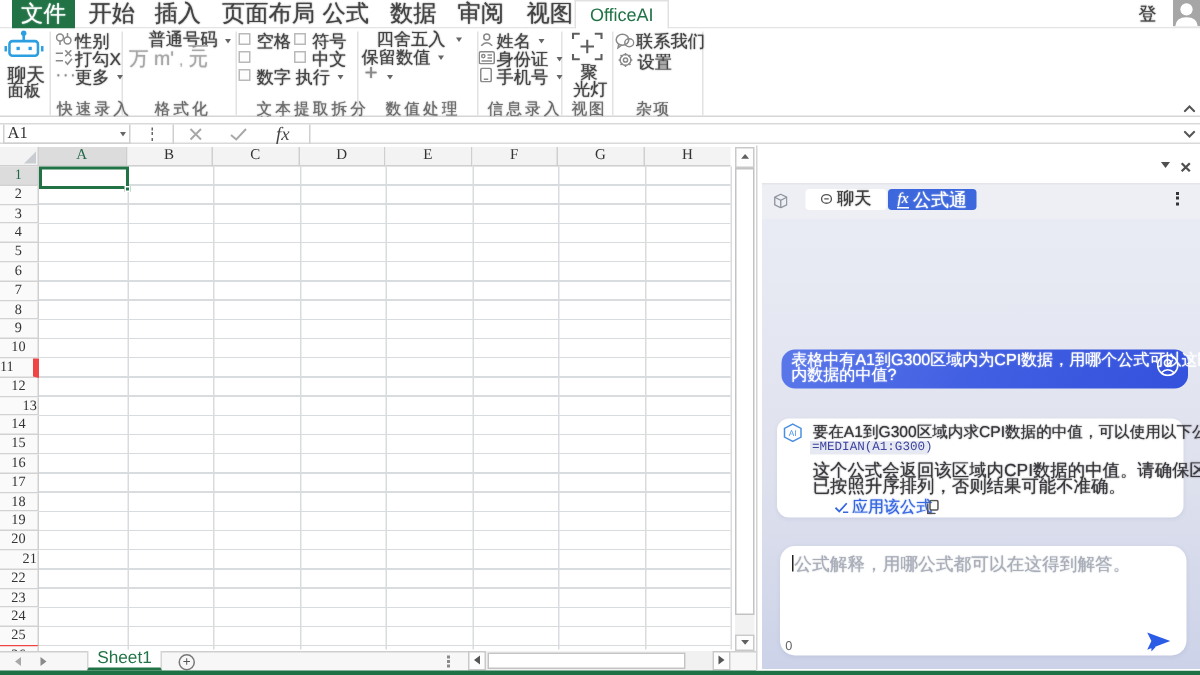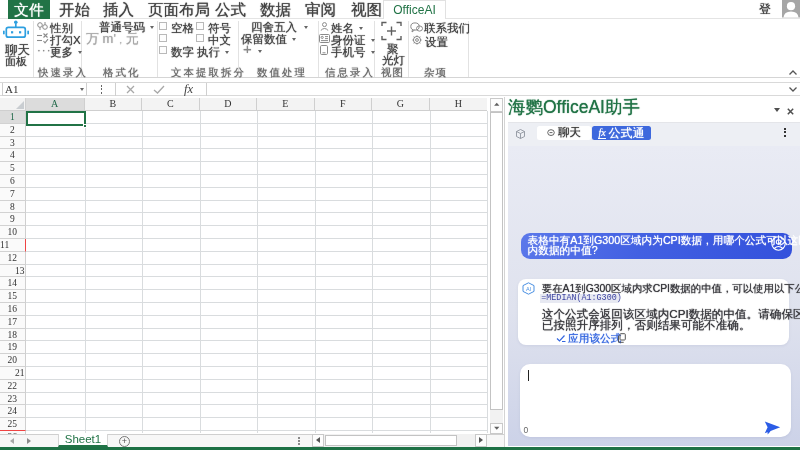--- a/index.html
+++ b/index.html
@@ -212,21 +212,21 @@
       <div style="height:12.8px;line-height:12.8px;text-align:center;border-bottom:1px solid #d2d2d2;border-right:1px solid #cfcfcf;background:#dcdcdc;color:#1e6747;box-sizing:border-box;">1</div>
       <div style="height:12.8px;line-height:12.8px;text-align:center;border-bottom:1px solid #d2d2d2;border-right:1px solid #cfcfcf;background:#fafafa;color:#333;box-sizing:border-box;">2</div>
       <div style="height:12.8px;line-height:12.8px;text-align:center;border-bottom:1px solid #d2d2d2;border-right:1px solid #cfcfcf;background:#fafafa;color:#333;box-sizing:border-box;">3</div>
       <div style="height:12.8px;line-height:12.8px;text-align:center;border-bottom:1px solid #d2d2d2;border-right:1px solid #cfcfcf;background:#fafafa;color:#333;box-sizing:border-box;">4</div>
       <div style="height:12.8px;line-height:12.8px;text-align:center;border-bottom:1px solid #d2d2d2;border-right:1px solid #cfcfcf;background:#fafafa;color:#333;box-sizing:border-box;">5</div>
       <div style="height:12.8px;line-height:12.8px;text-align:center;border-bottom:1px solid #d2d2d2;border-right:1px solid #cfcfcf;background:#fafafa;color:#333;box-sizing:border-box;">6</div>
       <div style="height:12.8px;line-height:12.8px;text-align:center;border-bottom:1px solid #d2d2d2;border-right:1px solid #cfcfcf;background:#fafafa;color:#333;box-sizing:border-box;">7</div>
       <div style="height:12.8px;line-height:12.8px;text-align:center;border-bottom:1px solid #d2d2d2;border-right:1px solid #cfcfcf;background:#fafafa;color:#333;box-sizing:border-box;">8</div>
       <div style="height:12.8px;line-height:12.8px;text-align:center;border-bottom:1px solid #d2d2d2;border-right:1px solid #cfcfcf;background:#fafafa;color:#333;box-sizing:border-box;">9</div>
       <div style="height:12.8px;line-height:12.8px;text-align:center;border-bottom:1px solid #d2d2d2;border-right:1px solid #cfcfcf;background:#fafafa;color:#333;box-sizing:border-box;">10</div>
-      <div style="height:12.8px;line-height:12.8px;border-bottom:1px solid #d2d2d2;border-right:1px solid #ef4444;background:#fafafa;color:#333;box-sizing:border-box;">11</div>
+      <div style="height:12.8px;line-height:12.8px;border-bottom:1px solid #d2d2d2;border-right:4px solid #ef4444;background:#fafafa;color:#333;box-sizing:border-box;">11</div>
       <div style="height:12.8px;line-height:12.8px;text-align:center;border-bottom:1px solid #d2d2d2;border-right:1px solid #cfcfcf;background:#fafafa;color:#333;box-sizing:border-box;">12</div>
       <div style="height:12.8px;line-height:12.8px;text-align:right;border-bottom:1px solid #d2d2d2;border-right:1px solid #cfcfcf;background:#fafafa;color:#333;box-sizing:border-box;">13</div>
       <div style="height:12.8px;line-height:12.8px;text-align:center;border-bottom:1px solid #d2d2d2;border-right:1px solid #cfcfcf;background:#fafafa;color:#333;box-sizing:border-box;">14</div>
       <div style="height:12.8px;line-height:12.8px;text-align:center;border-bottom:1px solid #d2d2d2;border-right:1px solid #cfcfcf;background:#fafafa;color:#333;box-sizing:border-box;">15</div>
       <div style="height:12.8px;line-height:12.8px;text-align:center;border-bottom:1px solid #d2d2d2;border-right:1px solid #cfcfcf;background:#fafafa;color:#333;box-sizing:border-box;">16</div>
       <div style="height:12.8px;line-height:12.8px;text-align:center;border-bottom:1px solid #d2d2d2;border-right:1px solid #cfcfcf;background:#fafafa;color:#333;box-sizing:border-box;">17</div>
       <div style="height:12.8px;line-height:12.8px;text-align:center;border-bottom:1px solid #d2d2d2;border-right:1px solid #cfcfcf;background:#fafafa;color:#333;box-sizing:border-box;">18</div>
       <div style="height:12.8px;line-height:12.8px;text-align:center;border-bottom:1px solid #d2d2d2;border-right:1px solid #cfcfcf;background:#fafafa;color:#333;box-sizing:border-box;">19</div>
       <div style="height:12.8px;line-height:12.8px;text-align:center;border-bottom:1px solid #d2d2d2;border-right:1px solid #cfcfcf;background:#fafafa;color:#333;box-sizing:border-box;">20</div>
       <div style="height:12.8px;line-height:12.8px;text-align:right;border-bottom:1px solid #d2d2d2;border-right:1px solid #cfcfcf;background:#fafafa;color:#333;box-sizing:border-box;">21</div>
@@ -281,21 +281,20 @@
   </div>
   <div class="abs" style="left:323.5px;top:434px;width:152px;height:12.5px;background:#f1f1f1;"></div>
   <div class="abs" style="left:325px;top:434.5px;width:132px;height:11.5px;background:#fff;border:1px solid #c3c3c3;"></div>
   <div class="abs sbbox" style="left:475px;top:434px;width:12px;height:12.5px;">
     <div style="width:0;height:0;border-top:3px solid transparent;border-bottom:3px solid transparent;border-left:4px solid #555;"></div>
   </div>
 
   <div class="abs" style="left:0;top:447.4px;width:800px;height:2.6px;background:#1e7145;"></div>
 
   <div class="abs" id="panel" style="left:504px;top:97px;width:296px;height:350px;background:#fff;border-left:1px solid #d4d4d4;"></div>
-  <div class="abs cjk" style="left:508px;top:100px;width:240px;height:17px;color:#217346;font-size:17.5px;line-height:15px;white-space:nowrap;">海鹦OfficeAI助手</div>
   <div class="abs" style="left:773.5px;top:108px;width:0;height:0;border-left:3.2px solid transparent;border-right:3.2px solid transparent;border-top:4px solid #4f4f4f;"></div>
   <svg class="abs" style="left:787px;top:107.5px;" width="7" height="7" viewBox="0 0 7 7">
       <path d="M0.8 0.8 L6.2 6.2 M6.2 0.8 L0.8 6.2" stroke="#4f4f4f" stroke-width="1.5"></path>
     </svg>
 
   <div class="abs" style="left:507.5px;top:121.5px;width:292.5px;height:24.5px;background:#edeff4;border-top:1px solid #e4e5e9;"></div>
   <svg class="abs" style="left:515.5px;top:129px;" width="9" height="10" viewBox="0 0 9 10">
     <g fill="none" stroke="#8f949e" stroke-width="0.9">
       <path d="M4.5 0.5 L8.5 2.5 L8.5 7.5 L4.5 9.5 L0.5 7.5 L0.5 2.5 Z"></path>
       <path d="M0.5 2.5 L4.5 4.5 L8.5 2.5 M4.5 4.5 L4.5 9.5"></path>
@@ -344,18 +343,19 @@
   <div class="abs cjk" style="left:568px;top:334px;color:#3567e0;font-size:10.7px;line-height:9px;white-space:nowrap;">应用该公式</div>
   <svg class="abs" style="left:616.5px;top:332.5px;" width="9" height="10" viewBox="0 0 9 10">
     <g fill="none" stroke="#555" stroke-width="1">
       <rect x="3" y="0.7" width="5.3" height="6.3" rx="0.8"></rect>
       <path d="M6.3 9.3 L1.5 9.3 L1.5 3" stroke-linecap="round"></path>
     </g>
   </svg>
 
   <div class="abs" style="left:520px;top:364.3px;width:271px;height:73px;border-radius:10px;background:#fff;box-shadow:0 1px 3px rgba(80,90,140,0.10);"></div>
   <div class="abs" style="left:527.5px;top:370.3px;width:1.2px;height:10.5px;background:#222;"></div>
+  <div class="abs cjk" style="left:529.5px;top:372px;color:#a8adb8;font-size:11.8px;line-height:9px;white-space:nowrap;">公式解释，用哪公式都可以在这得到解答。</div>
   <div class="abs" style="left:523.5px;top:425.7px;color:#666;font-size:8.5px;line-height:8px;">0</div>
   <svg class="abs" style="left:764px;top:421px;" width="17" height="14" viewBox="0 0 17 14">
     <path d="M0.8 12.2 L16.2 6.3 L0.8 0.6 L3.6 6.3 Z M3.6 7.6 L3.6 13.4 L6.4 10.4 Z" fill="#2b5ce6"></path>
   </svg>
 
 </div>
 
 </body></html>

